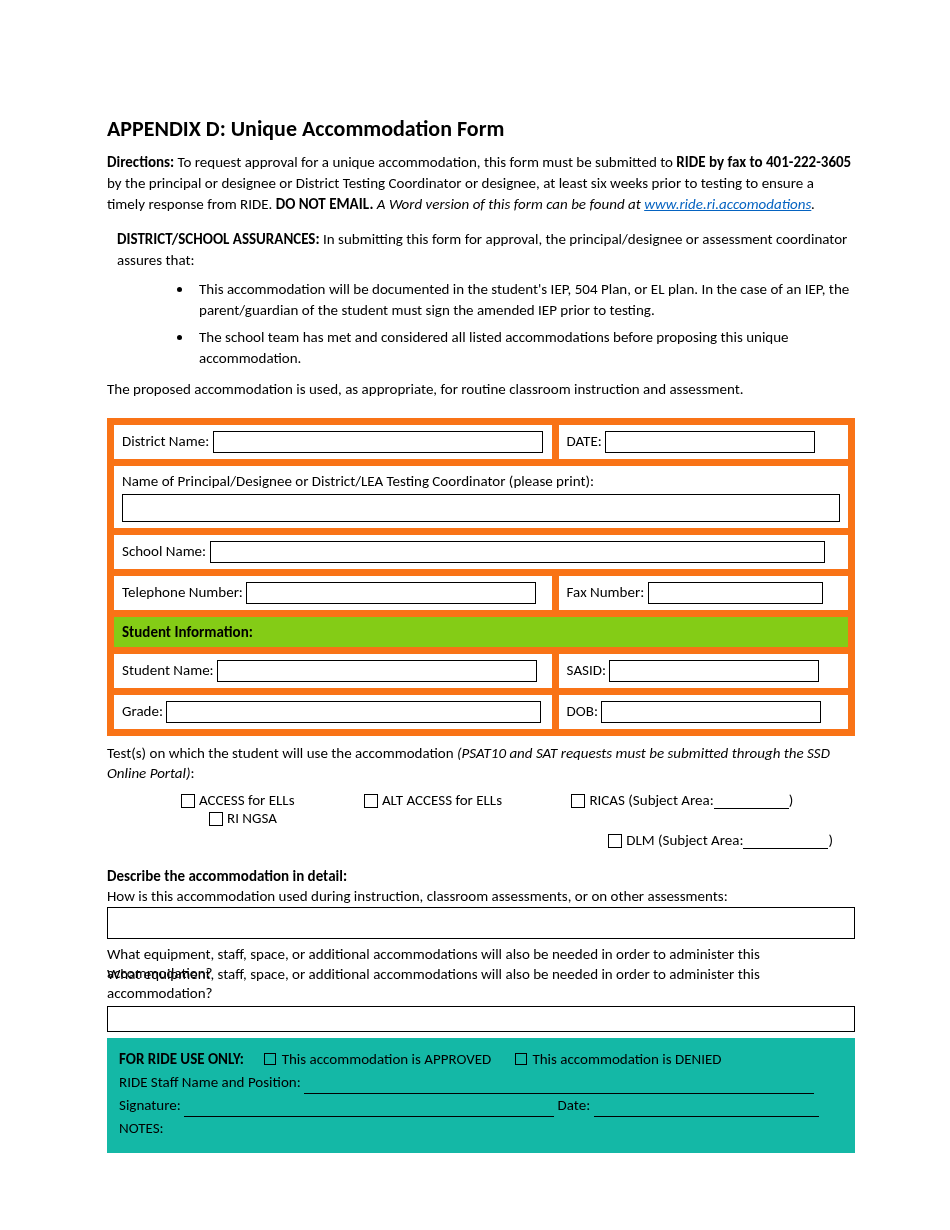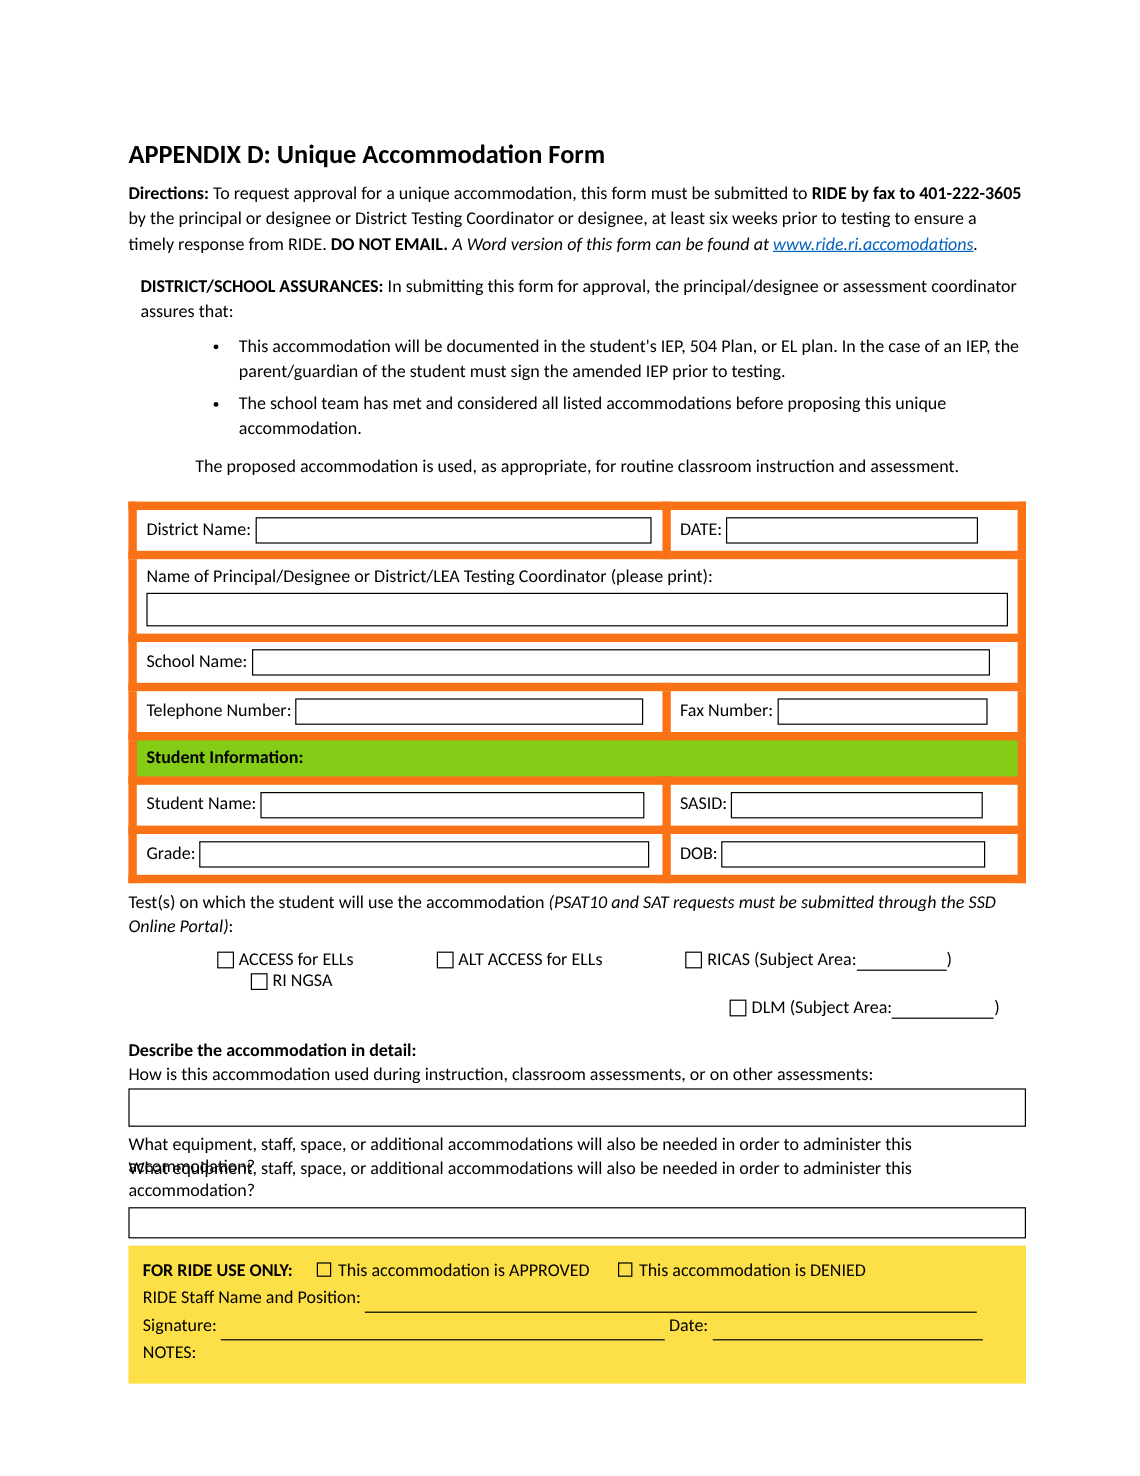--- a/index.html
+++ b/index.html
@@ -11,21 +11,21 @@
     width: 950px;
     padding: 115px 95px 60px 107px;
   }
   h1 { font-size: 22px; font-weight: bold; margin-bottom: 10px; }
   .directions { line-height: 1.4; margin-bottom: 14px; }
   .directions a { color: #0563c1; text-decoration: underline; }
   .indent { margin-left: 10px; }
   .assurances { line-height: 1.4; margin-bottom: 8px; }
   ul.bullets { list-style: disc; margin-left: 76px; margin-bottom: 10px; }
   ul.bullets li { line-height: 1.4; padding-left: 6px; margin-bottom: 6px; }
-  .proposed { margin-left: 0; line-height: 1.4; margin-bottom: 18px; text-align: center; }
+  .proposed { margin-left: 0; line-height: 1.4; margin-bottom: 18px; }
 
   table.form-table { border-collapse: collapse; width: 100%; margin-bottom: 8px; }
   table.form-table td {
     border: 7px solid #f97316;
     padding: 6px 8px 6px 8px;
     vertical-align: middle;
     font-size: 15px;
   }
   .label-cell { white-space: nowrap; }
   .input-box {
@@ -59,21 +59,21 @@
   .sub-question { margin-bottom: 0; line-height: 1.3; }
   .answer-box {
     border: 1.5px solid #000;
     height: 32px;
     width: 100%;
     margin-bottom: 6px;
   }
   .answer-box2 { height: 26px; margin-top: 2px; }
 
   .ride-box {
-    background: #fde047;
+    background: #14b8a6;
     padding: 10px 12px 12px 12px;
     line-height: 1.55;
     font-size: 15px;
   }
   .ride-box .chk { font-size: 15px; }
   .ride-box .sq {
     display: inline-block;
     width: 12px; height: 12px;
     border: 1px solid #000;
     vertical-align: baseline;

